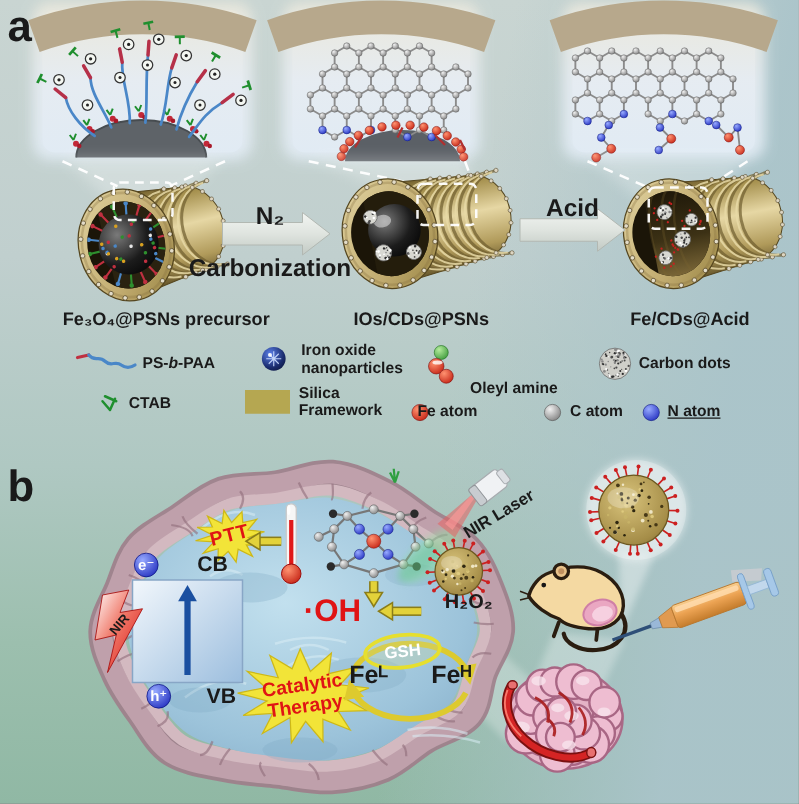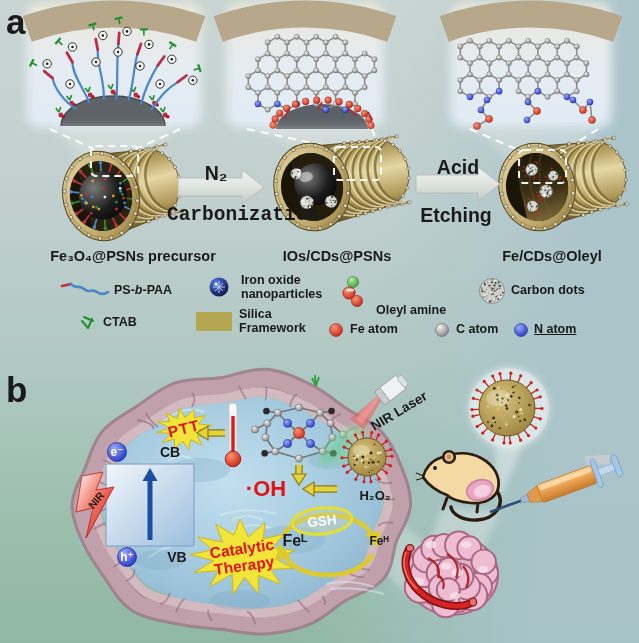--- a/index.html
+++ b/index.html
@@ -11,21 +11,21 @@
 .art{position:absolute;left:0;top:0;}
 .txt{position:absolute;color:#1a1a1a;font-weight:700;white-space:pre;}
 .panel{font-size:35px;}
 .step{font-size:19.5px;}
 .plabel{font-size:14.5px;}
 .leg{font-size:12.5px;line-height:13.5px;}
 .c{transform:translateX(-50%);}
 .mid{transform:translate(-50%,-50%);}
 .red{color:#e01414;}
 .white{color:#fff;}
-.bband{font-size:14px;}
+.bband{font-size:17px;}
 i{font-style:italic;}
 </style>
 </head>
 <body>
 
 <div class="fig">
 <svg class="art" width="639" height="643" viewBox="0 0 639 643">
       <defs>
 <radialGradient id="gK" cx="0.35" cy="0.3" r="0.9">
           <stop offset="0" stop-color="#7a7a7a"></stop>
@@ -1211,41 +1211,40 @@
           <path d="M406,552 C401,564 405,578 417,589" fill="none" stroke="#ff8878" stroke-width="1.5" opacity="0.85"></path>
           <path d="M428,558q14,7 10,20 M447,554q15,9 9,24 M463,566q9,11 3,22 M438,575q8,6 5,14" fill="none" stroke="#a81c1c" stroke-width="2.2" opacity="0.9"></path>
           <ellipse cx="410" cy="548" rx="3.8" ry="3.4" fill="#e87070" stroke="#7a1010" stroke-width="1.1"></ellipse>
           <ellipse cx="473" cy="602" rx="3.6" ry="4" fill="#e87070" stroke="#7a1010" stroke-width="1.1"></ellipse>
         </g>
       </g>
     </svg>
 <div class="txt panel" style="left:6px;top:2px;">a</div>
     <div class="txt panel" style="left:6px;top:370px;">b</div>
     <div class="txt step c" style="left:216px;top:141px;margin-top:21px;">N₂</div>
-    <div class="txt step c" style="left:243px;top:204px;font-family:Liberation Mono, monospace;">Carbonization</div>
+    <div class="txt step c" style="left:216px;top:204px;">Carbonization</div>
     <div class="txt step c" style="left:458px;top:156px;">Acid</div>
-    <div class="txt step c" style="left:456px;top:204px;">Etching</div>
     <div class="txt plabel c" style="left:337px;top:248px;">IOs/CDs@PSNs</div>
     <div class="txt plabel c" style="left:133px;top:248px;">Fe₃O₄@PSNs precursor</div>
-    <div class="txt plabel c" style="left:552px;top:248px;">Fe/CDs@Oleyl</div>
+    <div class="txt plabel c" style="left:552px;top:248px;">Fe/CDs@Acid</div>
     <div class="txt leg" style="left:114px;top:284px"><span>PS-</span><i>b</i><span>-PAA</span></div>
     <div class="txt leg" style="left:103px;top:316px;">CTAB</div>
     <div class="txt leg" style="left:239px;top:308px"><div>Silica</div><div>Framework</div></div>
     <div class="txt leg" style="left:241px;top:274px"><div>Iron oxide</div><div>nanoparticles</div></div>
     <div class="txt leg" style="left:376px;top:284px;margin-top:20px;">Oleyl amine</div>
     <div class="txt leg" style="left:511px;top:284px;">Carbon dots</div>
-    <div class="txt leg" style="left:350px;top:323px;">Fe atom</div>
+    <div class="txt leg" style="left:334px;top:323px;">Fe atom</div>
     <div class="txt leg" style="left:456px;top:323px;text-align:center;">C atom</div>
     <div class="txt leg" style="left:534px;top:323px;text-decoration:underline;">N atom</div>
     <div class="txt red c mid" style="left:184px;top:429px;font-size:15.5px;transform:translate(-50%,-50%) rotate(-14deg);letter-spacing:1px">PTT</div>
     <div class="txt bband c mid" style="left:170px;top:452px;">CB</div>
     <div class="txt bband c mid" style="left:177px;top:557px;">VB</div>
     <div class="txt white c mid" style="left:117px;top:452px;font-size:12px">e⁻</div>
     <div class="txt white c mid" style="left:127px;top:557px;font-size:12px">h⁺</div>
     <div class="txt c mid" style="left:96px;top:500px;font-size:10.5px;transform:translate(-50%,-50%) rotate(-50deg)">NIR</div>
-    <div class="txt red c mid" style="left:266px;top:489px;font-size:22px">·OH</div>
-    <div class="txt c mid" style="left:375px;top:495px;font-size:13px">H₂O₂</div>
+    <div class="txt red c mid" style="left:266px;top:489px;font-size:25px">·OH</div>
+    <div class="txt c mid" style="left:375px;top:482px;font-size:16px">H₂O₂</div>
     <div class="txt white c mid" style="left:322px;top:521px;font-size:13.5px;transform:translate(-50%,-50%) rotate(-6deg)">GSH</div>
-    <div class="txt c mid" style="left:295px;top:541px;font-size:16px">Feᴸ</div>
-    <div class="txt c mid" style="left:379px;top:541px;font-size:12px">Feᴴ</div>
+    <div class="txt c mid" style="left:295px;top:541px;font-size:20px">Feᴸ</div>
+    <div class="txt c mid" style="left:361px;top:541px;font-size:20px">Feᴴ</div>
     <div class="txt red c mid" style="left:243px;top:557px;font-size:15.5px;transform:translate(-50%,-50%) rotate(-8deg);text-align:center;line-height:17px"><div>Catalytic</div><div>Therapy</div></div>
     <div class="txt c mid" style="left:399px;top:411px;font-size:13.5px;transform:translate(-50%,-50%) rotate(-31deg);white-space:nowrap">NIR Laser</div>
 </div>
 
 </body></html>

